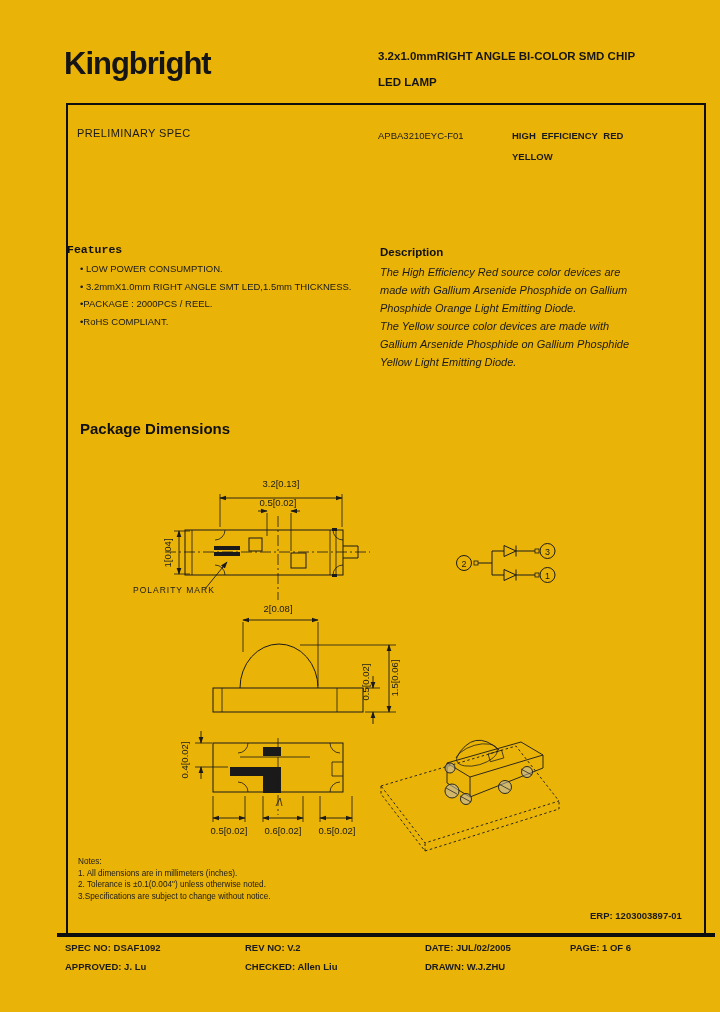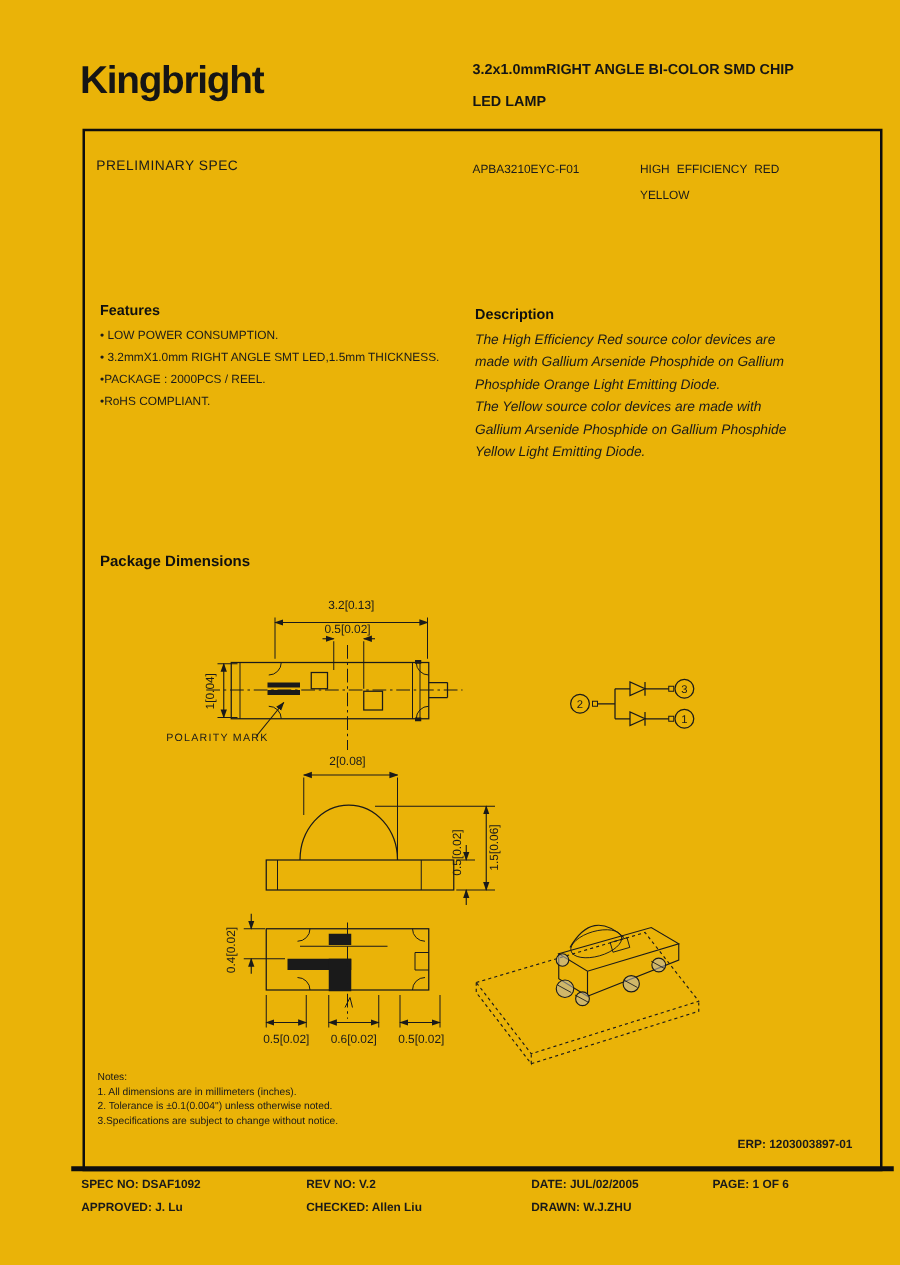--- a/index.html
+++ b/index.html
@@ -5,21 +5,21 @@
   html,body{margin:0;padding:0;background:#e9e9e9;}
   #page{position:relative;width:720px;height:1012px;background:#eab308;
         font-family:"Liberation Sans","DejaVu Sans",sans-serif;color:#1a1a1a;
         outline:1px solid #c8c8c8;overflow:hidden;}
   .abs{position:absolute;}
   #logo{left:64px;top:46px;font-size:31px;font-weight:800;letter-spacing:-1px;color:#151515;}
   .title-line{left:378px;width:300px;font-size:11.5px;font-weight:bold;color:#151515;}
   #main-box{left:66px;top:103px;width:636px;height:830px;border:2px solid #0e0e0e;}
   #prelim{left:77px;top:127px;font-size:11px;letter-spacing:.4px;}
   #partno{left:378px;top:130px;font-size:9.5px;}
-  .colorline{left:512px;font-size:9.5px;word-spacing:3px;}
+  .colorline{left:512px;font-size:9.5px;word-spacing:3px;font-weight:bold;}
   .sec-head{font-size:11.5px;font-weight:bold;color:#101010;}
   #features-list{left:80px;top:260px;font-size:9.5px;line-height:17.5px;white-space:nowrap;}
   #desc-lines{left:380px;top:263px;font-size:11px;line-height:18px;white-space:nowrap;font-style:italic;}
   #notes{left:78px;top:856px;font-size:8.2px;line-height:11.5px;white-space:nowrap;}
   #footer-bar{left:57px;top:933px;width:658px;height:4px;background:#0e0e0e;}
   .fcell{font-size:9.5px;font-weight:bold;white-space:nowrap;}
   svg text{font-family:"Liberation Sans","DejaVu Sans",sans-serif;fill:#1a1a1a;}
 </style>
 </head>
 <body>
@@ -30,39 +30,39 @@
   <div class="abs title-line" style="top:50px;">3.2x1.0mmRIGHT ANGLE BI-COLOR SMD CHIP</div>
   <div class="abs title-line" style="top:76px;">LED LAMP</div>
 
   <div id="main-box" class="abs"></div>
 
   <div id="prelim" class="abs">PRELIMINARY SPEC</div>
   <div id="partno" class="abs">APBA3210EYC-F01</div>
   <div class="abs colorline" style="top:130px;">HIGH  EFFICIENCY  RED</div>
   <div class="abs colorline" style="top:151px;">YELLOW</div>
 
-  <div class="abs sec-head" style="left:80px;top:243px;">Features</div>
+  <div class="abs sec-head" style="left:67px;top:243px;font-family:Liberation Mono, monospace;">Features</div>
   <div id="features-list" class="abs">
     <div>• LOW POWER CONSUMPTION.</div>
     <div>• 3.2mmX1.0mm RIGHT ANGLE SMT LED,1.5mm THICKNESS.</div>
     <div>•PACKAGE : 2000PCS / REEL.</div>
     <div>•RoHS COMPLIANT.</div>
   </div>
 
   <div class="abs sec-head" style="left:380px;top:246px;">Description</div>
   <div id="desc-lines" class="abs">
     <div>The High Efficiency Red source color devices are</div>
     <div>made with Gallium Arsenide Phosphide on Gallium</div>
     <div>Phosphide Orange Light Emitting Diode.</div>
     <div>The Yellow source color devices are made with</div>
     <div>Gallium Arsenide Phosphide on Gallium Phosphide</div>
     <div>Yellow Light Emitting Diode.</div>
   </div>
 
-  <div class="abs sec-head" style="left:80px;top:442px;font-size:12px;">Package Dimensions</div>
+  <div class="abs sec-head" style="left:80px;top:420px;font-size:15px;">Package Dimensions</div>
 
   <svg class="abs" style="left:0;top:0;" width="720" height="1012" viewBox="0 0 720 1012">
     <defs>
       <marker id="arr" viewBox="0 0 10 10" refX="9" refY="5" markerWidth="8" markerHeight="8" orient="auto-start-reverse">
         <path d="M0,1.5 L10,5 L0,8.5 z" fill="#1a1a1a"></path>
       </marker>
     </defs>
 
     <g stroke="#1a1a1a" fill="none" stroke-width="1">
       <rect x="185" y="530" width="158" height="45"></rect>

